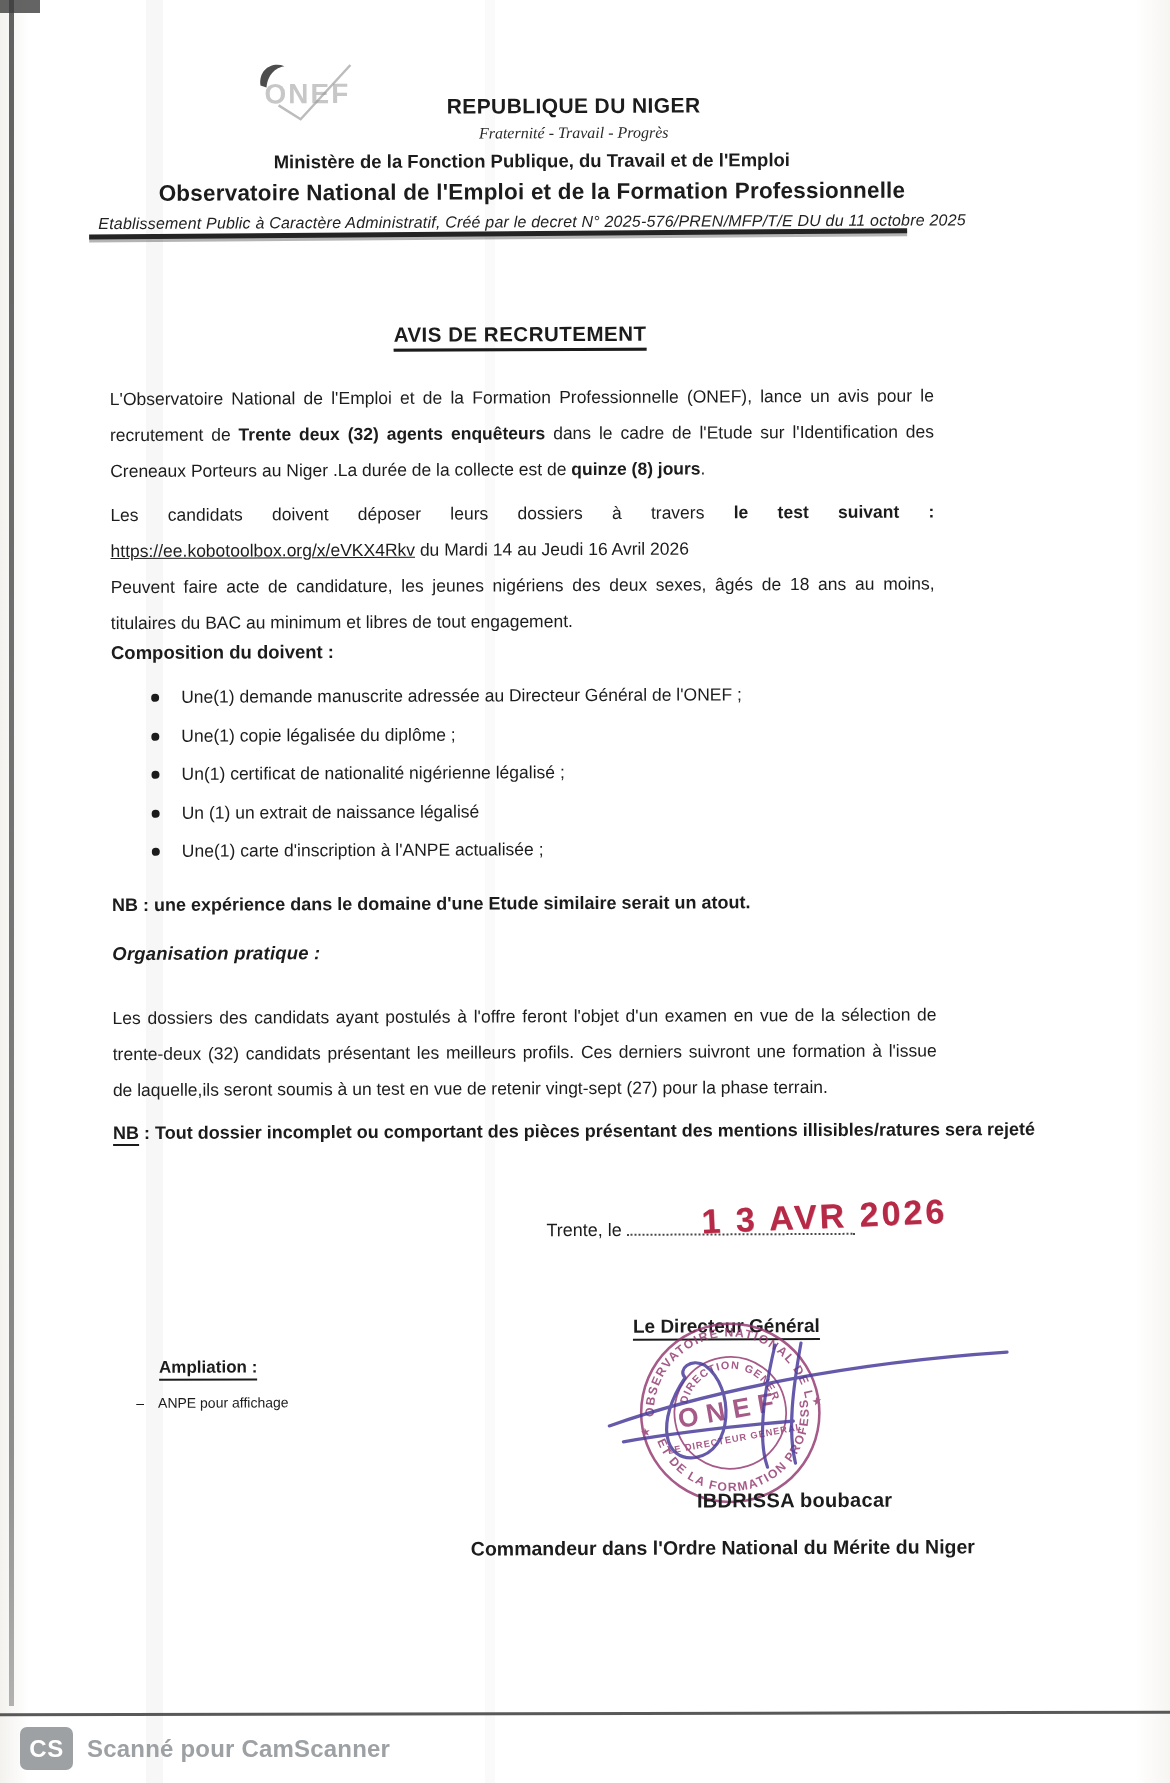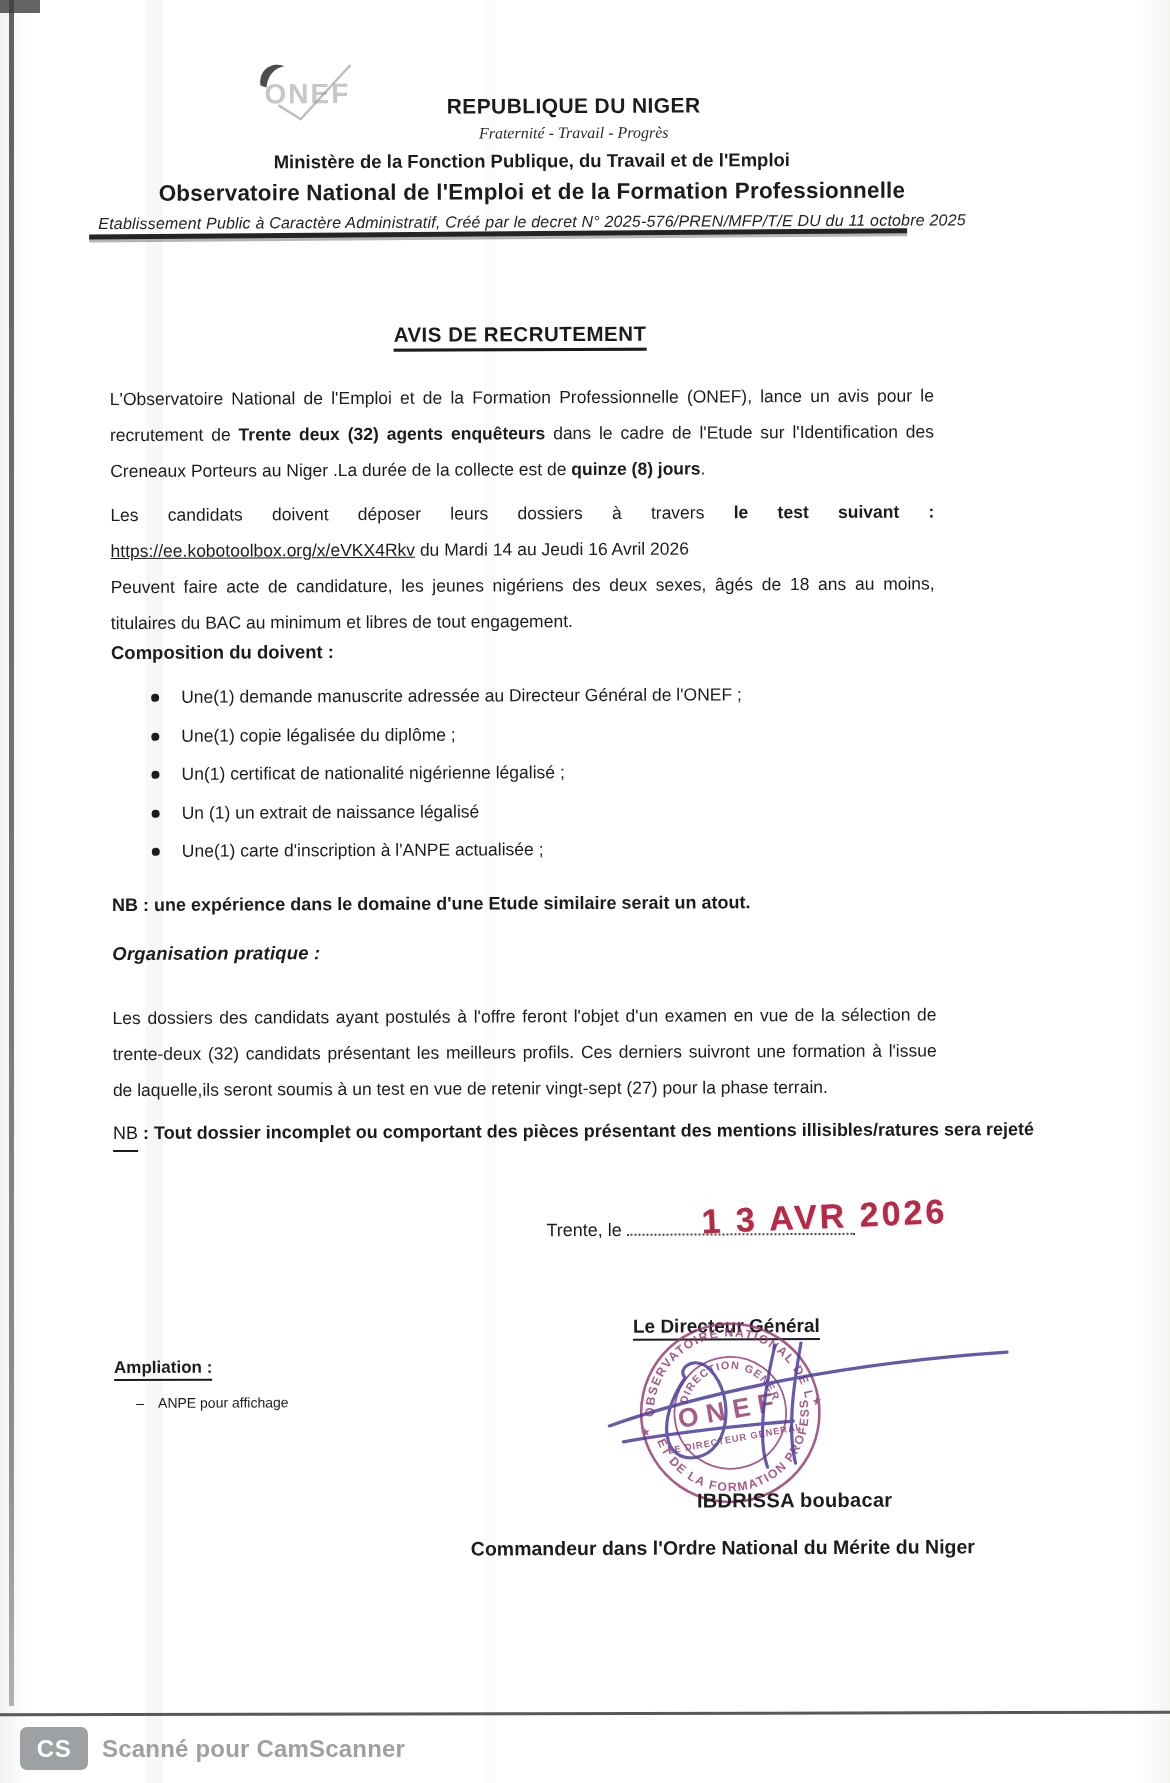--- a/index.html
+++ b/index.html
@@ -40,43 +40,43 @@
   .doclink{text-decoration:underline;color:#1c1c1c;}
   .sec-head{position:absolute;left:112px;font-size:18.5px;font-weight:bold;}
   .comp-head{top:640px;}
   .bullets{position:absolute;left:150px;top:676px;width:780px;margin:0;padding:0;list-style:none;}
   .bullets li{line-height:38.5px;font-size:17.5px;padding-left:32px;position:relative;}
   .bullets li::before{content:"";position:absolute;left:2px;top:16px;width:8px;height:8px;border-radius:50%;background:#1c1c1c;}
   .nb1{position:absolute;left:112px;top:893px;font-size:18px;font-weight:bold;}
   .org-head{top:941px;font-style:italic;letter-spacing:.2px;}
   .org-para{top:980px;}
   .nb2{position:absolute;left:112px;top:1121px;font-size:18px;}
-  .nb2 .lbl{font-weight:normal;border-bottom:2.5px solid #1b1b1b;padding-bottom:7px;}
+  .nb2 .lbl{font-weight:bold;border-bottom:2.5px solid #1b1b1b;padding-bottom:1px;}
 
   
   .dateline{position:absolute;left:545px;top:1218px;font-size:18px;white-space:nowrap;}
   .dot-leader{display:inline-block;width:228px;height:16px;border-bottom:2.5px dotted #4a4a4a;margin-left:6px;}
   .date-stamp{position:absolute;left:700px;top:1198px;font-size:34px;font-weight:bold;color:#b62a47;
     letter-spacing:3px;transform:rotate(-2.2deg);white-space:nowrap;text-shadow:.5px .5px 0 rgba(182,42,71,.55);}
   .director-role{position:absolute;left:631px;top:1316px;font-size:19px;font-weight:bold;
     border-bottom:2px solid #1b1b1b;padding-bottom:1px;}
   .seal{position:absolute;left:608px;top:1296px;}
   .sig{position:absolute;left:585px;top:1330px;}
   .sig-name{position:absolute;left:642px;top:1490px;width:300px;text-align:center;font-size:20px;font-weight:bold;letter-spacing:.3px;}
   .honor{position:absolute;left:440px;top:1537px;width:560px;text-align:center;font-size:19.5px;font-weight:bold;}
   .ampliation{position:absolute;left:112px;top:1356px;font-size:17px;}
-  .amp-head{font-weight:bold;border-bottom:2px solid #1b1b1b;padding-bottom:1px;display:inline-block;}
+  .amp-head{font-weight:bold;border-bottom:2px solid #1b1b1b;padding-bottom:1px;display:inline-block;margin-left:45px;}
   .amp-item{margin-top:14px;padding-left:22px;font-size:14px;}
   .amp-dash{margin-right:14px;}
 
   
   .footer-rule{position:absolute;left:-8px;top:1712px;width:1186px;height:3px;background:#3c3c3c;
     transform:rotate(-0.12deg);opacity:.85;}
   .footer{position:absolute;left:20px;top:1727px;display:flex;align-items:center;gap:14px;}
-  .cs-badge{width:68px;height:43px;border-radius:7px;background:#9da1a4;color:#fff;
+  .cs-badge{width:53px;height:43px;border-radius:7px;background:#9da1a4;color:#fff;
     display:flex;align-items:center;justify-content:center;font-size:24px;font-weight:bold;letter-spacing:.5px;}
   .footer-text{color:#9da1a4;font-size:24px;font-weight:bold;letter-spacing:.2px;}
 </style>
 </head>
 <body>
 
 <div class="page">
 
   <div class="edge-line"></div>
   <div class="corner-blob"></div>

